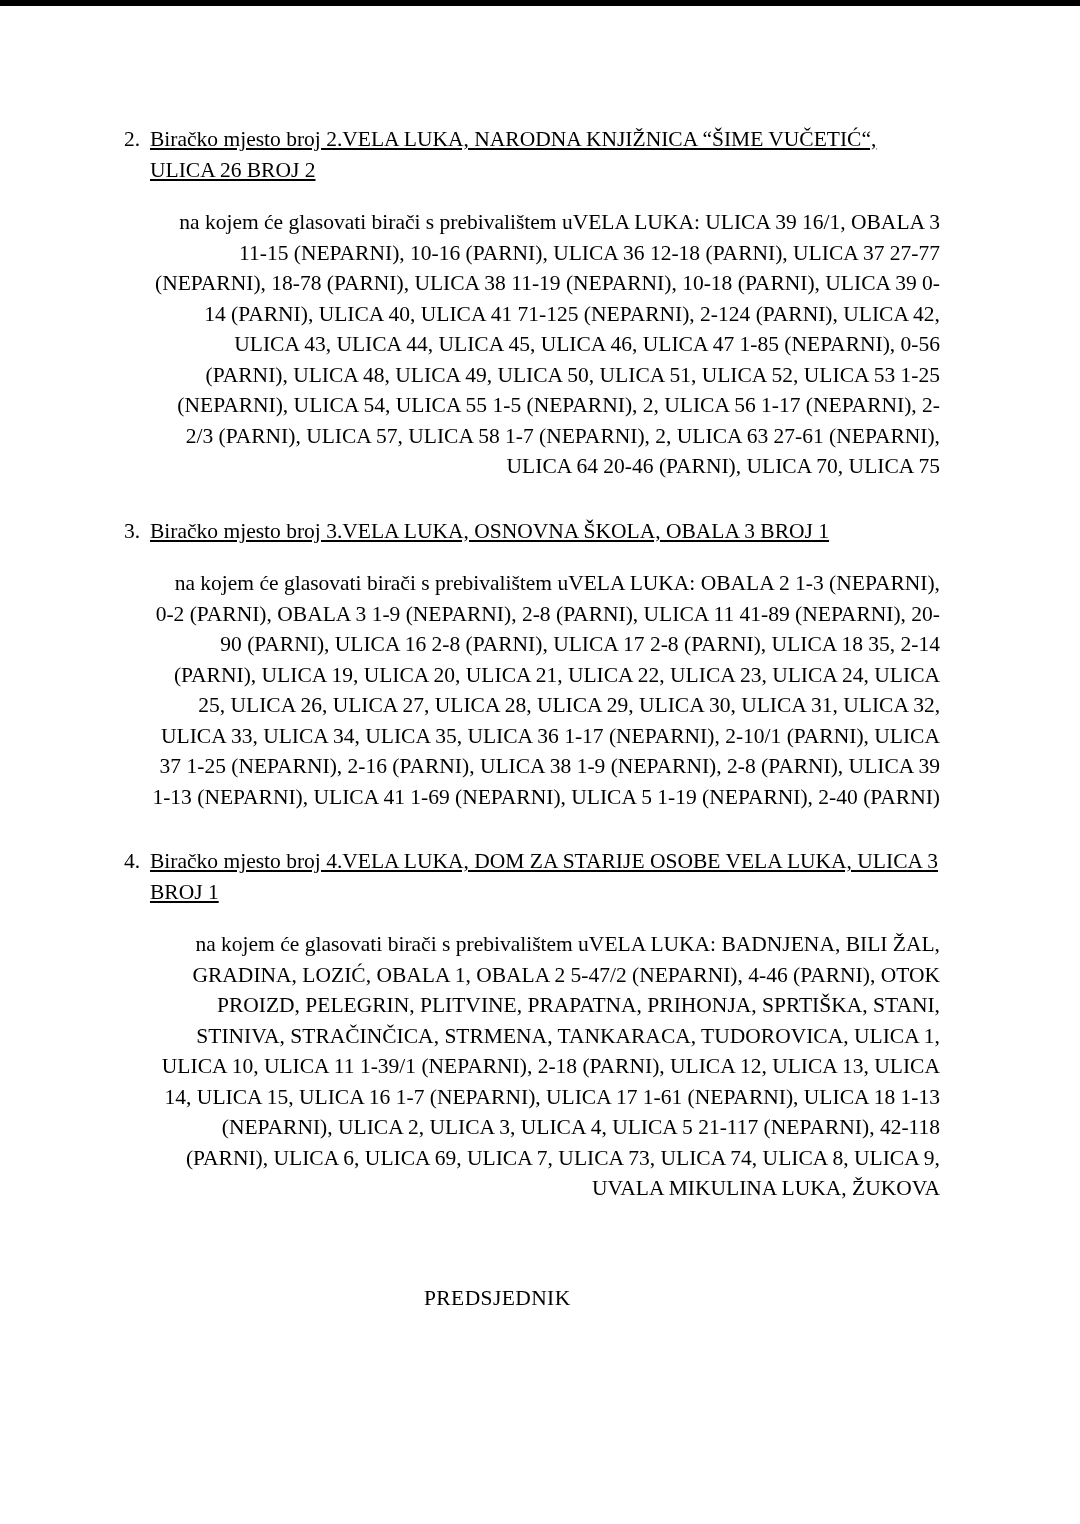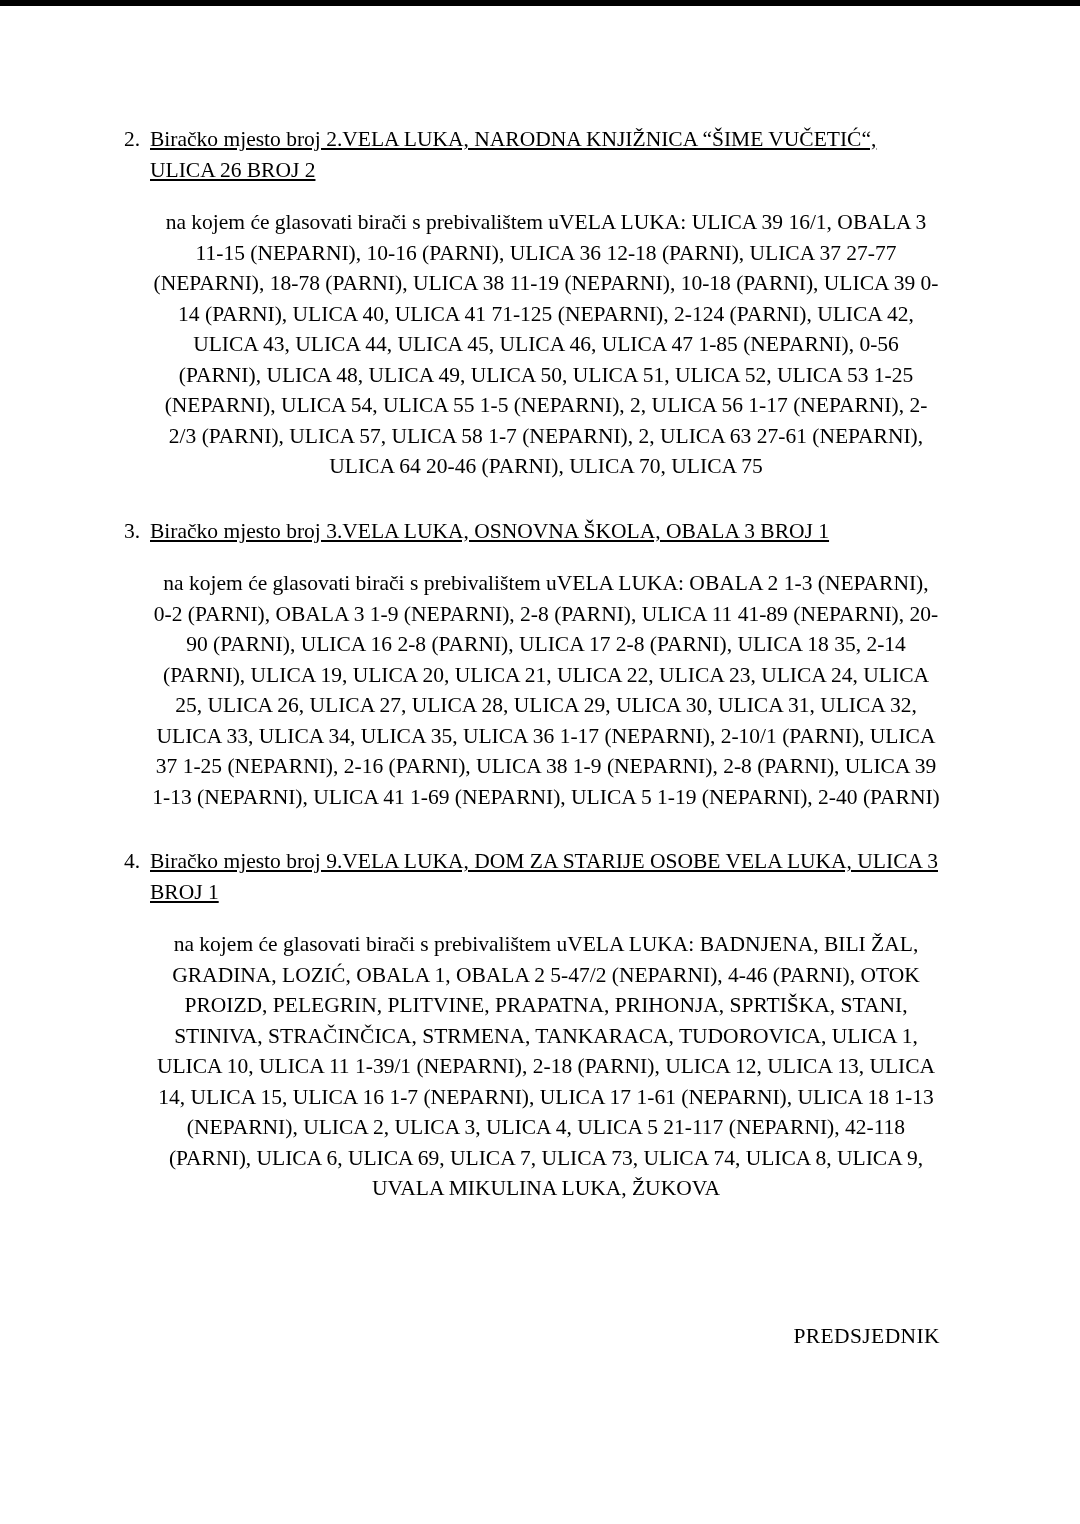--- a/index.html
+++ b/index.html
@@ -47,27 +47,27 @@
     width: 26px;
     flex: 0 0 26px;
   }
   .entry-title {
     flex: 1 1 auto;
     text-decoration: underline;
   }
   .entry-body {
     font-size: 21.5px;
     line-height: 1.42;
-    text-align: center;
+    text-align: right;
     margin: 0 0 34px 28px;
     max-width: 805px;
   }
   .signature {
-    margin-top: 120px;
-    text-align: right;
+    margin-top: 82px;
+    text-align: left;
     font-size: 21.5px;
     letter-spacing: 0.4px;
     padding-left: 300px;
   }
 </style>
 </head>
 <body>
 
 <div class="top-bar"></div>
 
@@ -85,20 +85,20 @@
     <div class="entry-heading">
       <span class="entry-num">3.</span>
       <span class="entry-title">Biračko mjesto broj 3.VELA LUKA, OSNOVNA ŠKOLA, OBALA 3 BROJ 1</span>
     </div>
     <p class="entry-body">na kojem će glasovati birači s prebivalištem uVELA LUKA: OBALA 2 1-3 (NEPARNI), 0-2 (PARNI), OBALA 3 1-9 (NEPARNI), 2-8 (PARNI), ULICA 11 41-89 (NEPARNI), 20-90 (PARNI), ULICA 16 2-8 (PARNI), ULICA 17 2-8 (PARNI), ULICA 18 35, 2-14 (PARNI), ULICA 19, ULICA 20, ULICA 21, ULICA 22, ULICA 23, ULICA 24, ULICA 25, ULICA 26, ULICA 27, ULICA 28, ULICA 29, ULICA 30, ULICA 31, ULICA 32, ULICA 33, ULICA 34, ULICA 35, ULICA 36 1-17 (NEPARNI), 2-10/1 (PARNI), ULICA 37 1-25 (NEPARNI), 2-16 (PARNI), ULICA 38 1-9 (NEPARNI), 2-8 (PARNI), ULICA 39 1-13 (NEPARNI), ULICA 41 1-69 (NEPARNI), ULICA 5 1-19 (NEPARNI), 2-40 (PARNI)</p>
   </div>
 
   <div class="entry">
     <div class="entry-heading">
       <span class="entry-num">4.</span>
-      <span class="entry-title">Biračko mjesto broj 9.VELA LUKA, DOM ZA STARIJE OSOBE VELA LUKA, ULICA 3 BROJ 1</span>
+      <span class="entry-title">Biračko mjesto broj 4.VELA LUKA, DOM ZA STARIJE OSOBE VELA LUKA, ULICA 3 BROJ 1</span>
     </div>
     <p class="entry-body">na kojem će glasovati birači s prebivalištem uVELA LUKA: BADNJENA, BILI ŽAL, GRADINA, LOZIĆ, OBALA 1, OBALA 2 5-47/2 (NEPARNI), 4-46 (PARNI), OTOK PROIZD, PELEGRIN, PLITVINE, PRAPATNA, PRIHONJA, SPRTIŠKA, STANI, STINIVA, STRAČINČICA, STRMENA, TANKARACA, TUDOROVICA, ULICA 1, ULICA 10, ULICA 11 1-39/1 (NEPARNI), 2-18 (PARNI), ULICA 12, ULICA 13, ULICA 14, ULICA 15, ULICA 16 1-7 (NEPARNI), ULICA 17 1-61 (NEPARNI), ULICA 18 1-13 (NEPARNI), ULICA 2, ULICA 3, ULICA 4, ULICA 5 21-117 (NEPARNI), 42-118 (PARNI), ULICA 6, ULICA 69, ULICA 7, ULICA 73, ULICA 74, ULICA 8, ULICA 9, UVALA MIKULINA LUKA, ŽUKOVA</p>
   </div>
 
   <div class="signature">PREDSJEDNIK</div>
 
 </div>
 
 </body></html>

